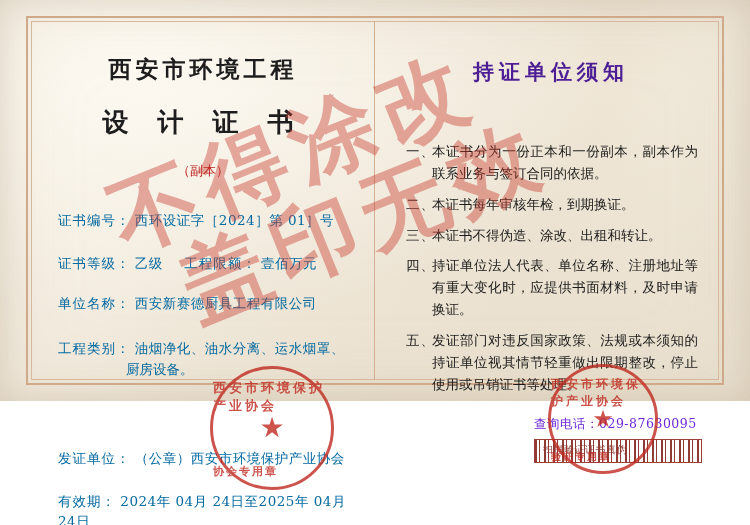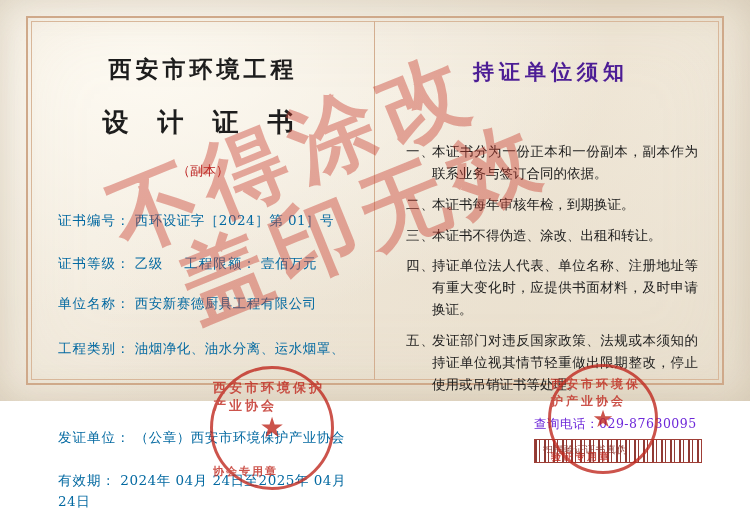--- a/index.html
+++ b/index.html
@@ -261,20 +261,21 @@
     </div>
 
     <div class="field row-unit">
       <span class="lbl">单位名称：</span>
       <span class="val">西安新赛德厨具工程有限公司</span>
     </div>
 
     <div class="field row-type">
       <span class="lbl">工程类别：</span>
       <span class="val">油烟净化、油水分离、运水烟罩、</span>
+      <span class="val2">厨房设备。</span>
     </div>
 
     <div class="field row-issuer">
       <span class="lbl">发证单位：</span>
       <span class="val">（公章）西安市环境保护产业协会</span>
     </div>
 
     <div class="field row-valid">
       <span class="lbl">有效期：</span>
       <span class="val">2024年 04月 24日至2025年 04月 24日</span>

